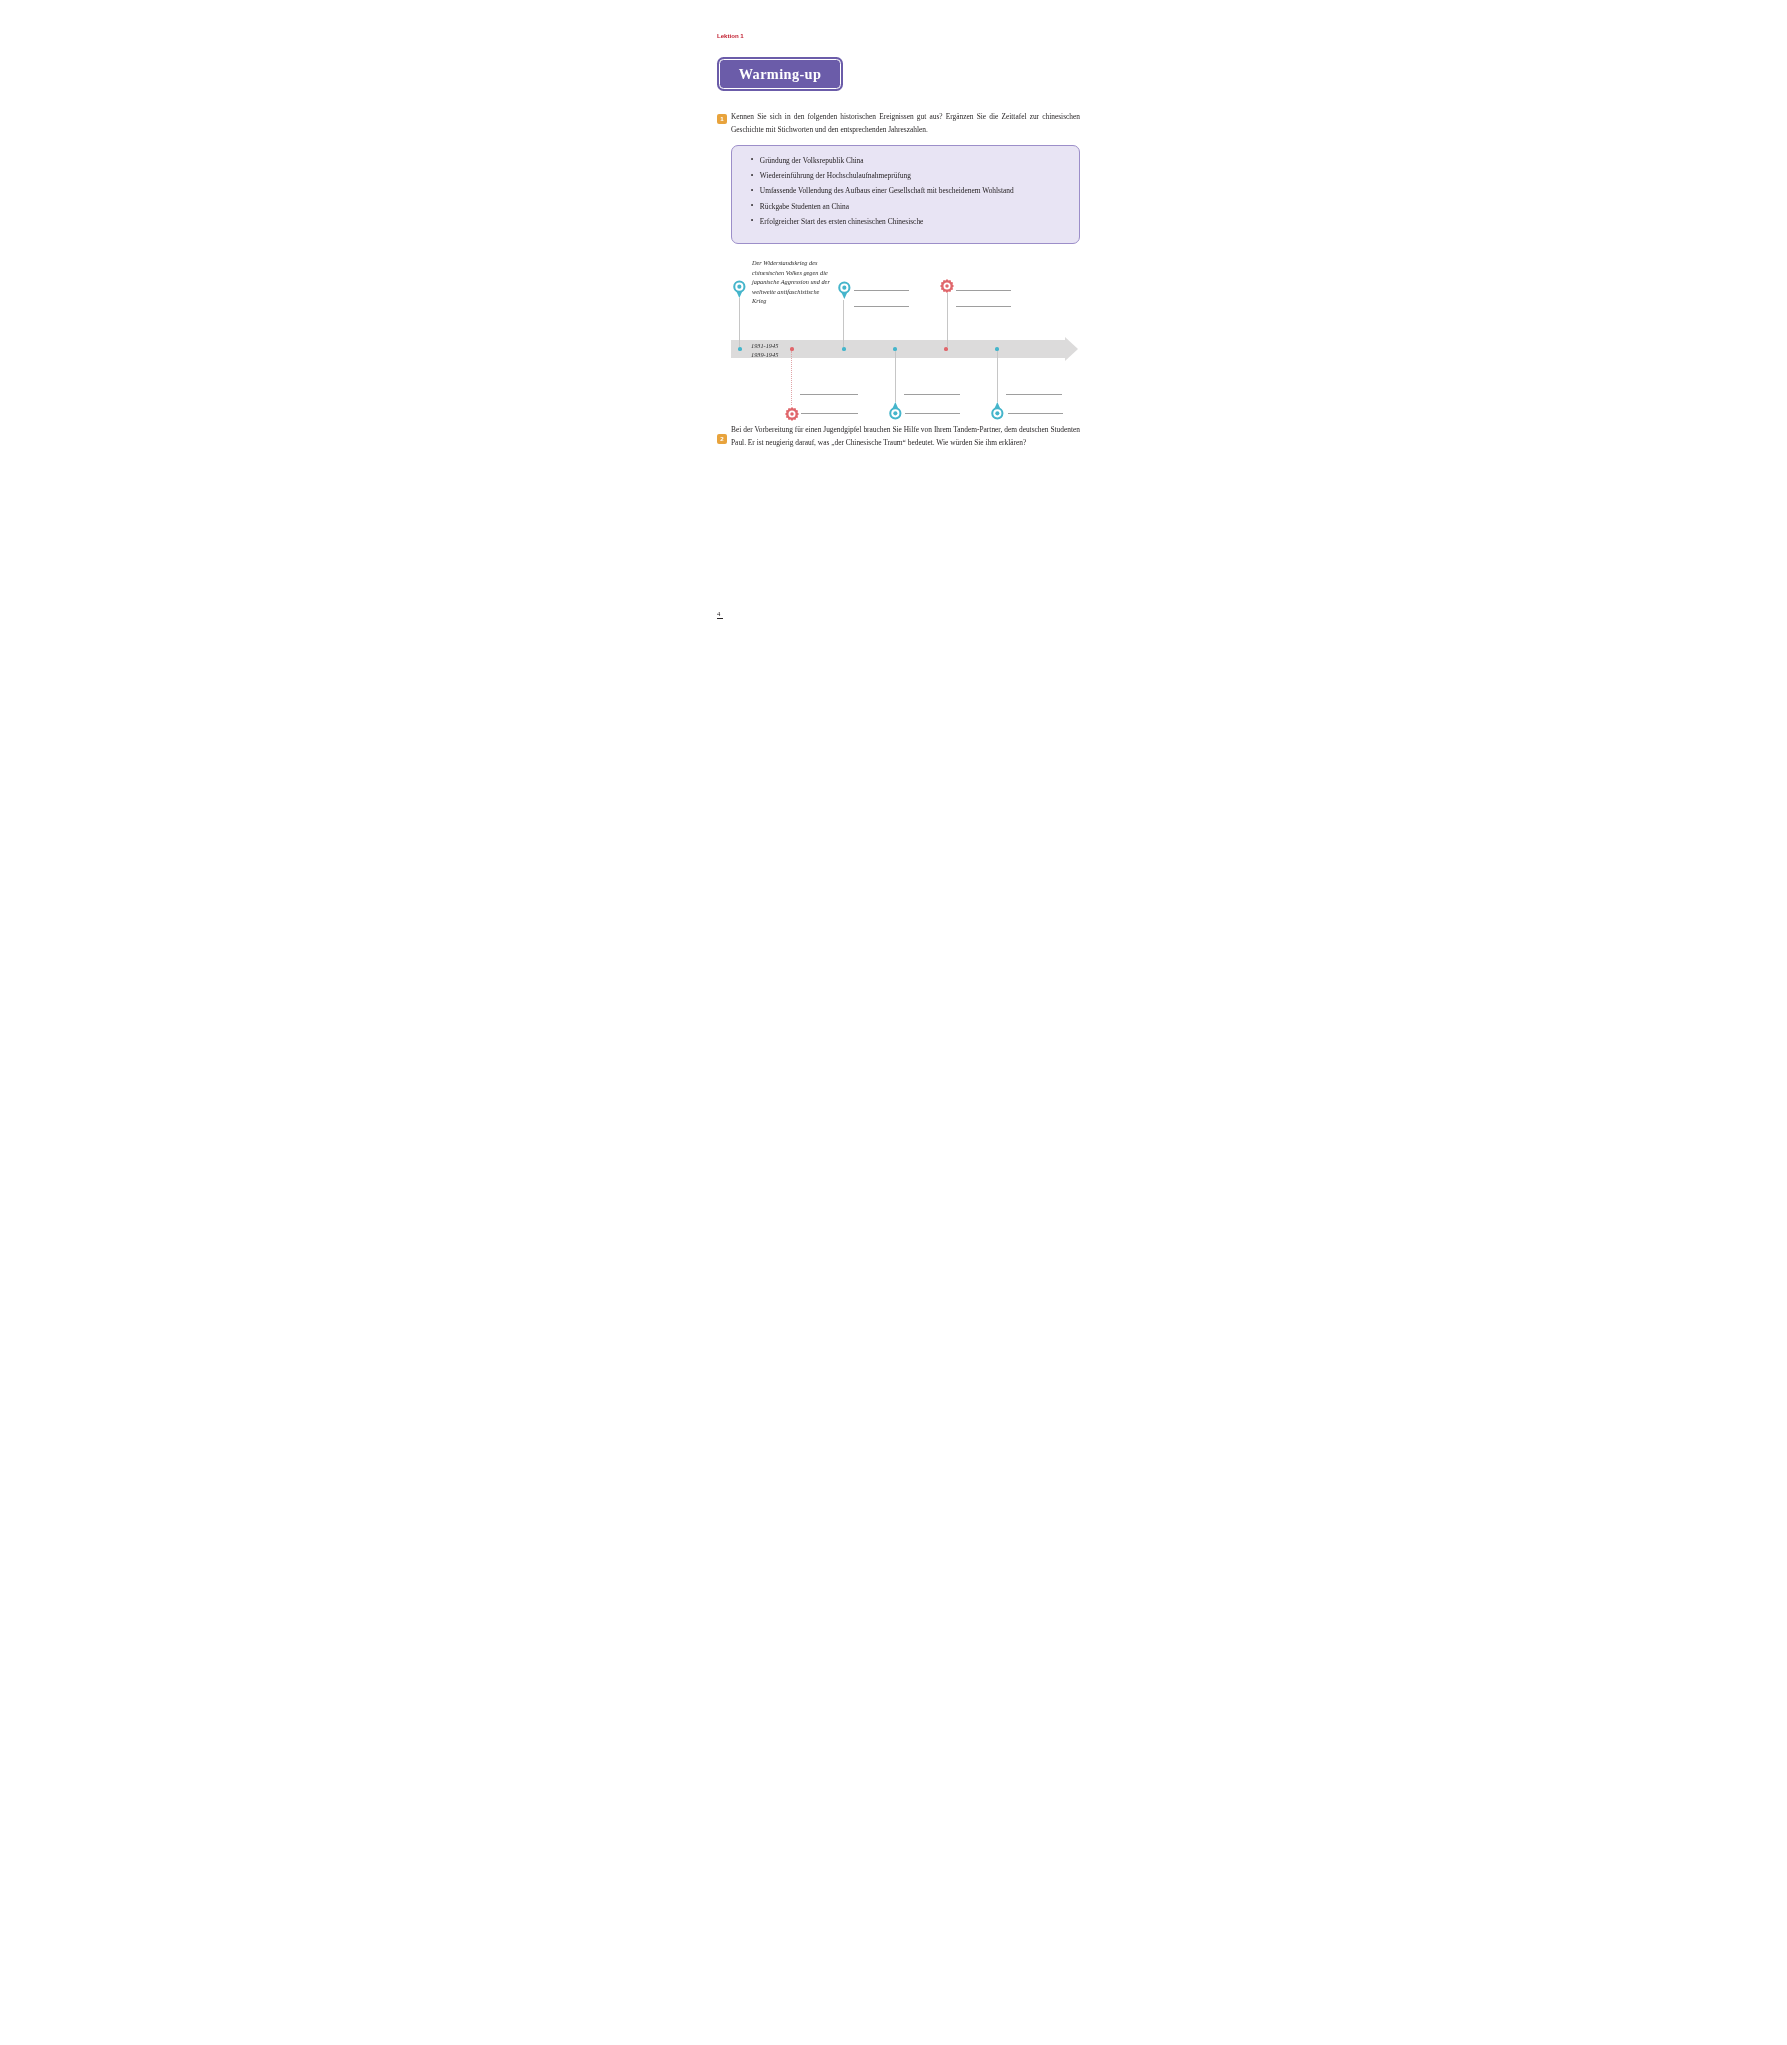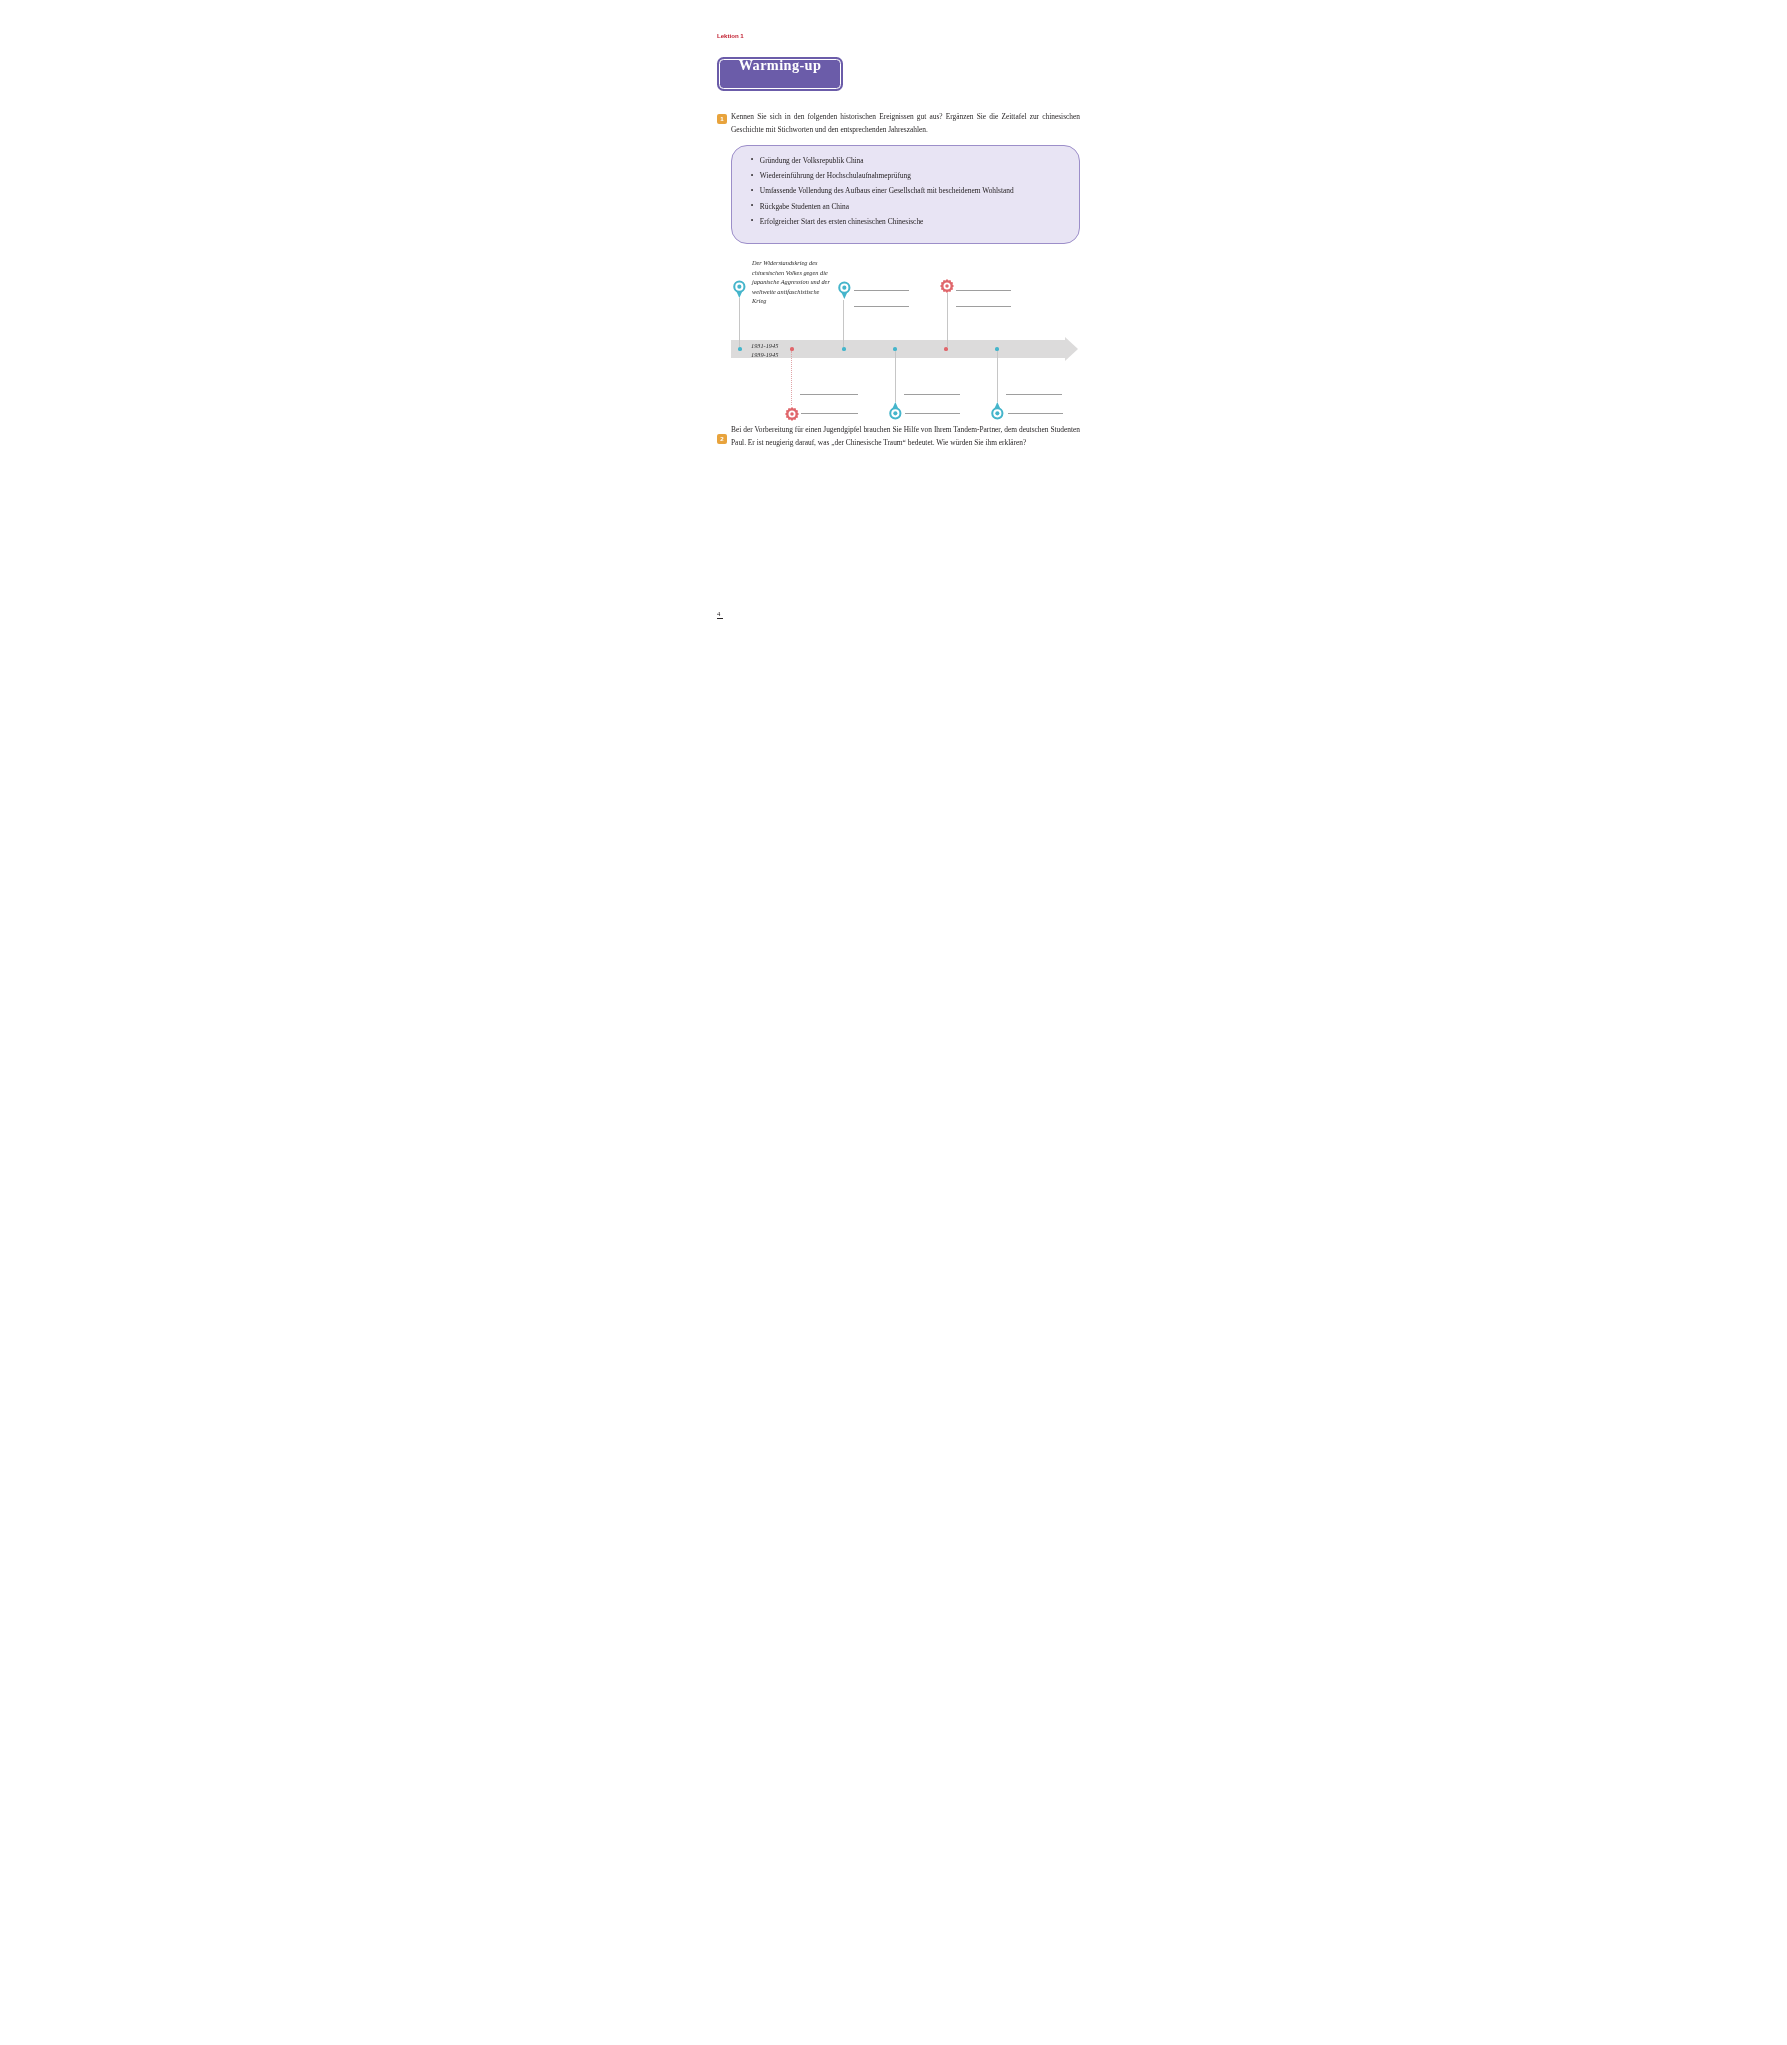--- a/index.html
+++ b/index.html
@@ -18,21 +18,21 @@
   
   .lektion {
     position:absolute; left:47px; top:32px;
     font-family:"Liberation Sans", sans-serif;
     font-weight:700; font-size:6.1px; color:#c21f30;
   }
   .badge {
     position:absolute; left:47px; top:57px;
     width:126px; height:34px;
     background:#6b5ca9; border-radius:6.5px;
-    display:flex; align-items:flex-start; justify-content:center;
+    display:flex; align-items:center; justify-content:center;
   }
   .badge::before {
     content:""; position:absolute; inset:2px;
     border:0.8px solid #ffffff; border-radius:4.5px;
     pointer-events:none;
   }
   .badge .badge-title {
     font-family:"Liberation Serif", serif;
     font-weight:700; font-size:14.3px; color:#ffffff; letter-spacing:0.4px;
   }
@@ -53,21 +53,21 @@
     font-size:7.4px; font-weight:400; line-height:1.72;
     text-align:justify; color:#221f20;
   }
   .ex1-text { top:111px; }
   .ex2-text { top:424px; }
 
   
   .events-box {
     position:absolute; left:61px; top:145px;
     width:349px; height:99px;
-    background:#e8e4f4; border:0.8px solid #9c8ec9; border-radius:16px;
+    background:#e8e4f4; border:0.8px solid #9c8ec9; border-radius:7px;
     padding:9.8px 14.7px 0 18px;
   }
   .events-box ul { margin:0; padding:0; list-style:none; font-size:7.4px; line-height:1.45; }
   .events-box li { position:relative; padding-left:9.8px; margin-bottom:4.5px; color:#262223; }
   .events-box li::before { content:"•"; position:absolute; left:0.8px; top:-0.4px; font-size:7.4px; color:#262223; }
 
   
   .timeline { position:absolute; left:0; top:250px; width:447px; height:184px; }
   .annotation {
     position:absolute; left:82px; top:8.2px; width:82px;

